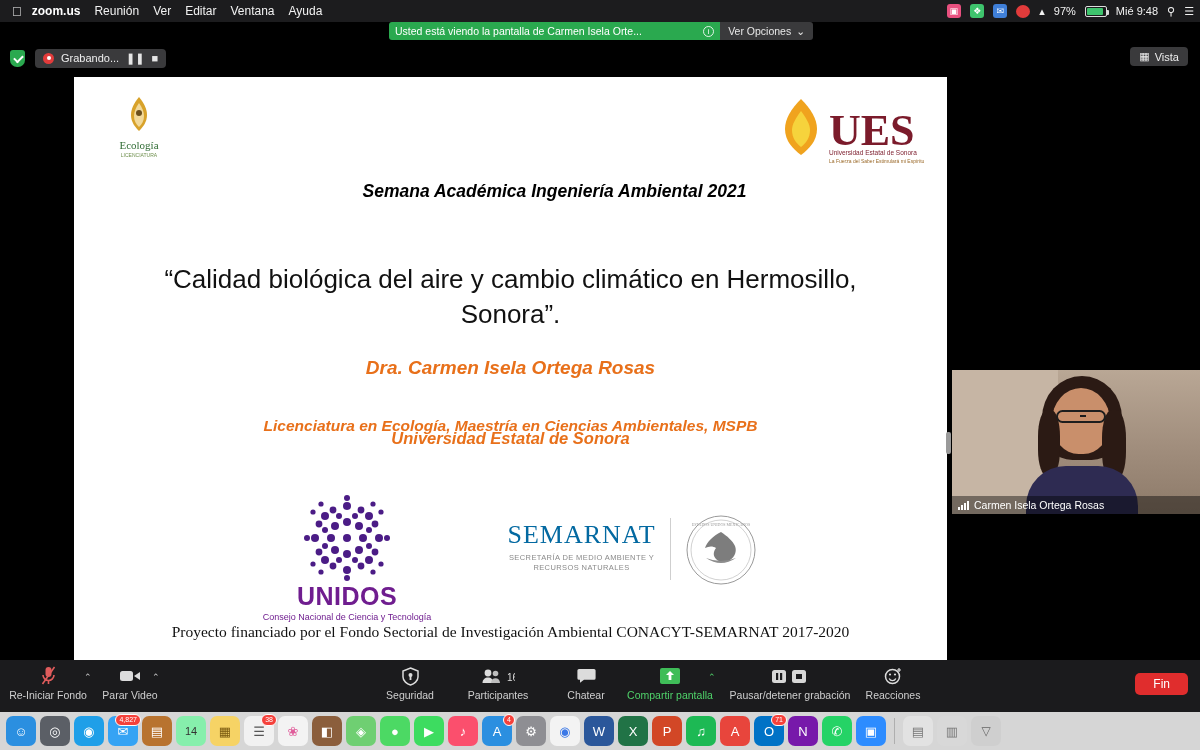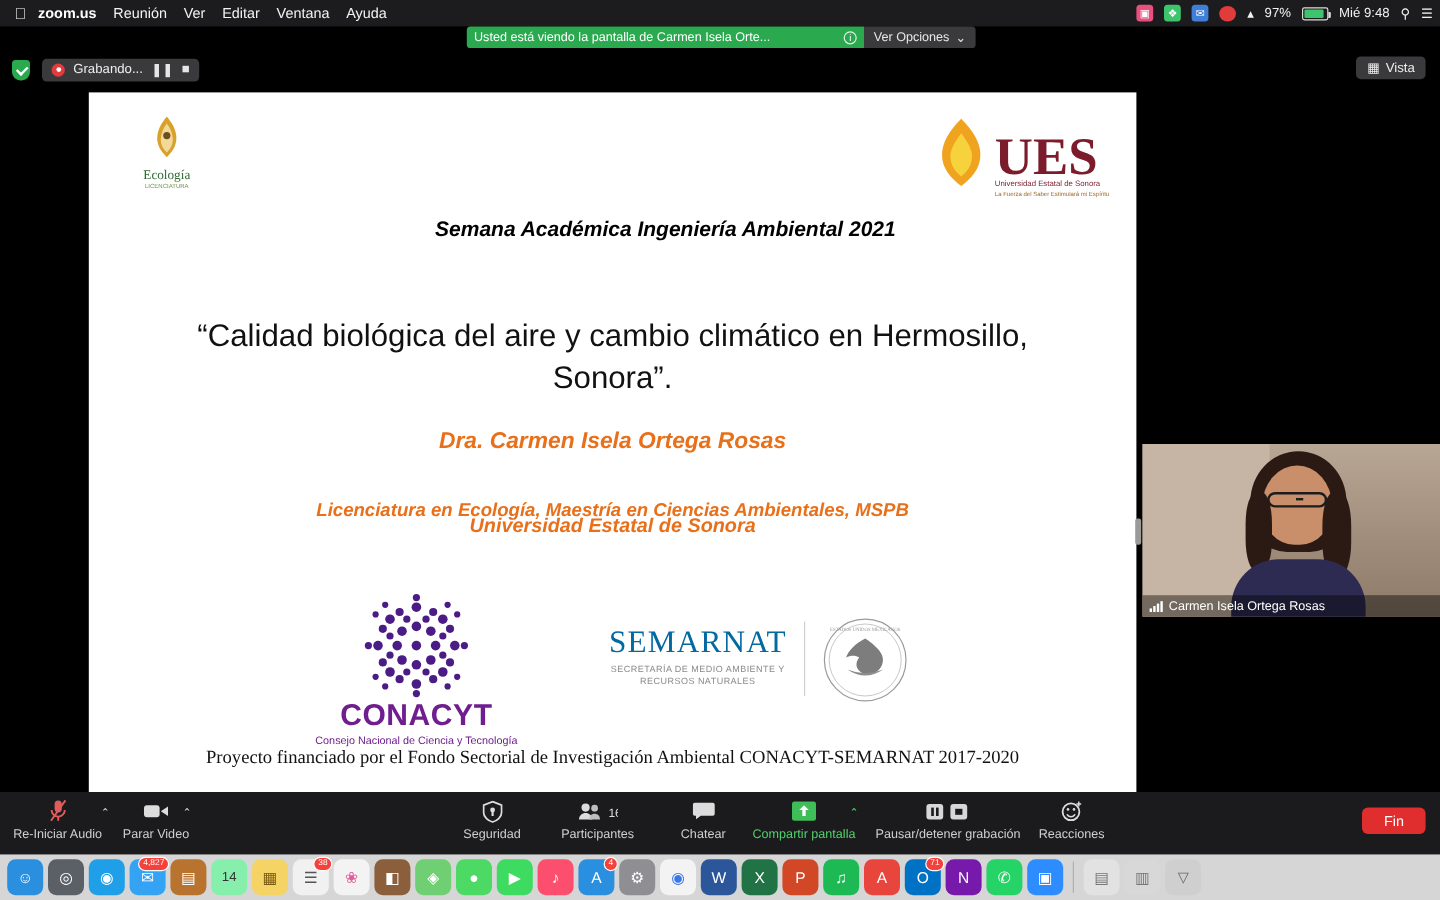--- a/index.html
+++ b/index.html
@@ -353,21 +353,21 @@
                 <circle cx="54" cy="24" r="3"></circle>
               <circle cx="24" cy="38" r="3"></circle>
                 <circle cx="24" cy="54" r="3"></circle>
               <circle cx="68" cy="38" r="3"></circle>
                 <circle cx="68" cy="54" r="3"></circle>
               <circle cx="38" cy="68" r="3"></circle>
                 <circle cx="54" cy="68" r="3"></circle>
             </g>
           </svg>
         </div>
-        <div class="word">CONACYT</div>
+        <div class="word">UNIDOS</div>
         <div class="sub">Consejo Nacional de Ciencia y Tecnología</div>
       </div>
 
       <div class="semarnat">
         <div class="big">SEMARNAT</div>
         <div class="sm">SECRETARÍA DE MEDIO AMBIENTE Y RECURSOS NATURALES</div>
       </div>
       <div class="divider-v"></div>
 
       <div class="eagle">
@@ -410,21 +410,21 @@
 
   <div class="zb-item" style="left:0px">
     <div class="ico">
       <svg width="17" height="22" viewBox="0 0 17 22">
         <rect x="5.5" y="2" width="6" height="10" rx="3" fill="#e05c5c"></rect>
         <path d="M3 10 a5.5 5.5 0 0 0 11 0" fill="none" stroke="#e05c5c" stroke-width="1.6"></path>
         <line x1="8.5" y1="15.5" x2="8.5" y2="19" stroke="#e05c5c" stroke-width="1.6"></line>
         <line x1="2.5" y1="19" x2="14.5" y2="2" stroke="#e05c5c" stroke-width="1.6"></line>
       </svg>
     </div>
-    <div class="lbl">Re-Iniciar Audio</div>
+    <div class="lbl">Re-Iniciar Fondo</div>
   </div>
   <span class="caret" style="left:84px">⌃</span>
 
   <div class="zb-item" style="left:82px">
     <div class="ico">
       <svg width="22" height="16" viewBox="0 0 22 16">
         <rect x="1" y="3" width="13" height="10" rx="2.5" fill="#dcdcdc"></rect>
         <path d="M15 8 l6 -4 v8z" fill="#dcdcdc"></path>
       </svg>
     </div>

